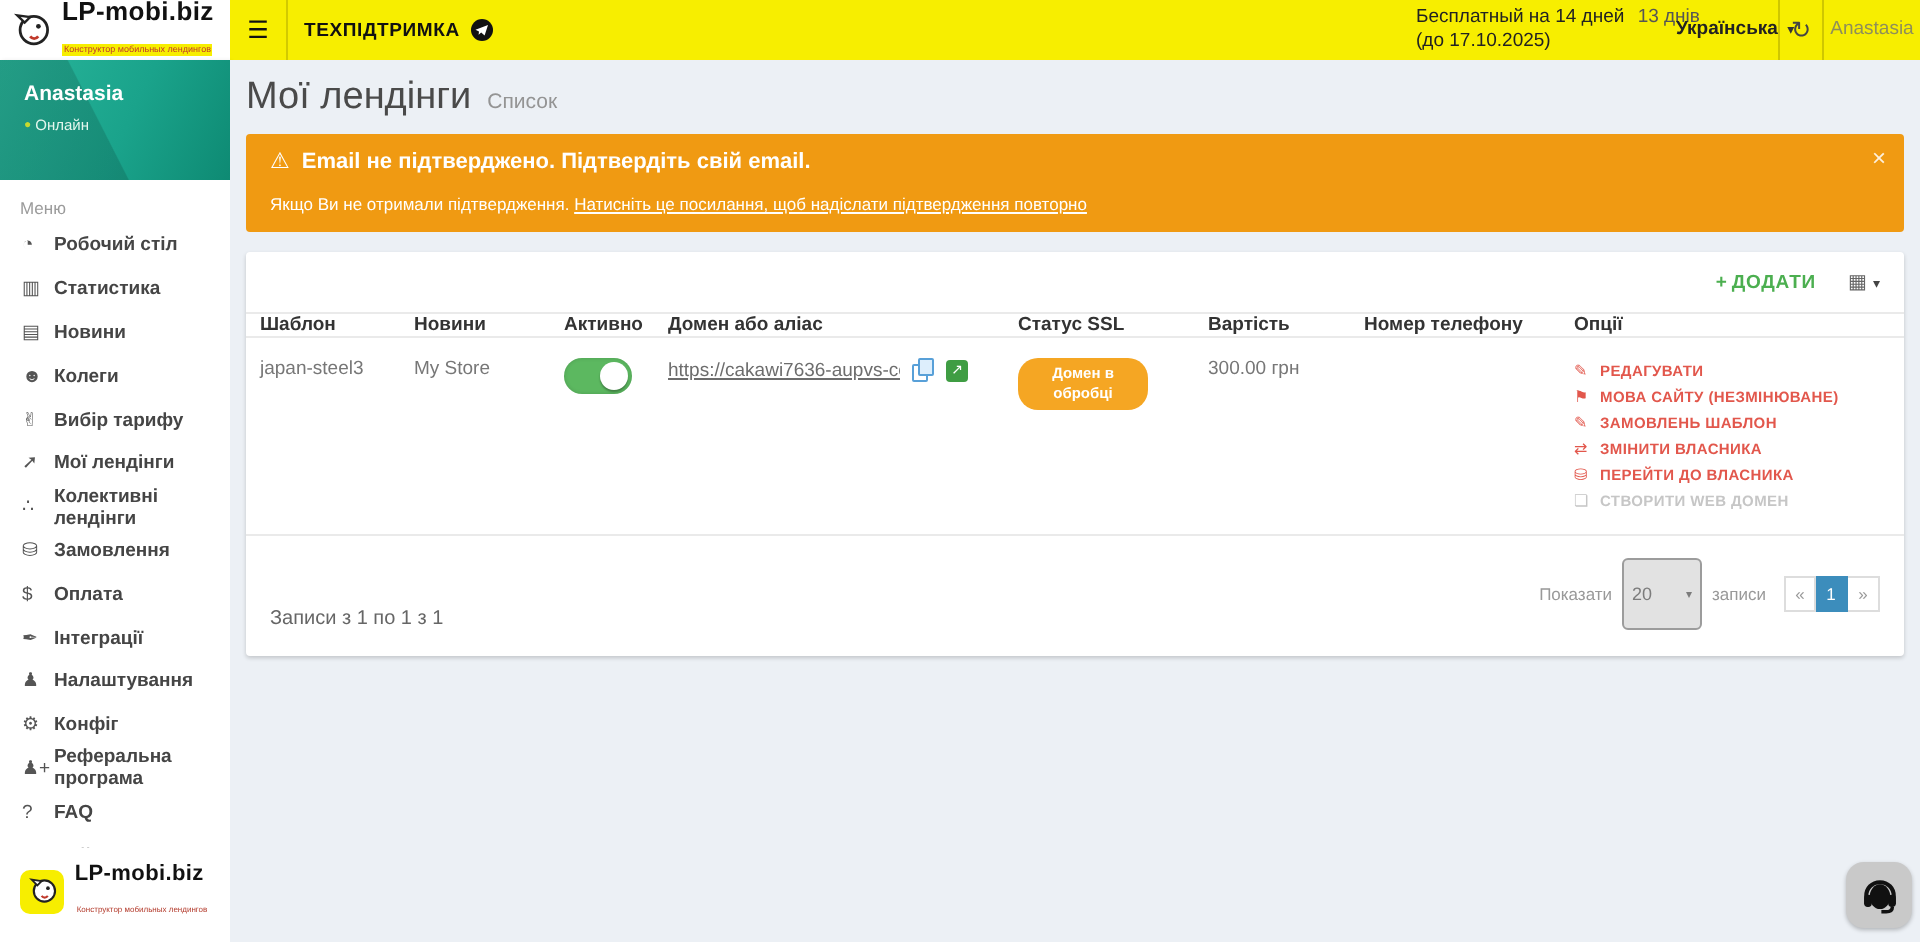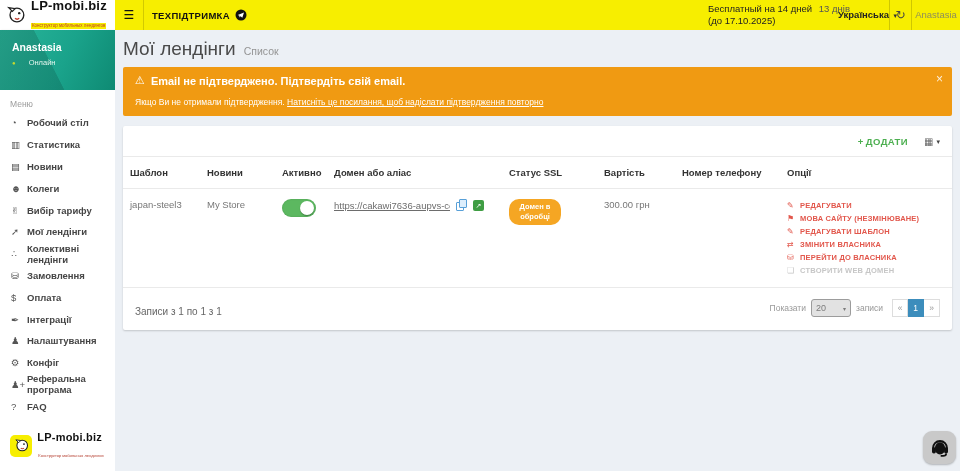--- a/index.html
+++ b/index.html
@@ -20,21 +20,21 @@
   .trial .days{color:#555;margin-left:4px}
   .lang-btn{position:absolute;left:838px;top:0;height:30px;line-height:30px;font-size:9.5px;font-weight:bold;color:#222;cursor:pointer}
   .lang-btn .caret{font-size:7px;margin-left:2px;color:#333}
   .refresh-btn{position:absolute;left:889px;top:0;width:23px;height:30px;line-height:30px;text-align:center;font-size:12px;color:#444;border-left:1px solid rgba(0,0,0,.16);border-right:1px solid rgba(0,0,0,.16);cursor:pointer}
   .user-btn{position:absolute;left:912px;top:0;width:48px;height:30px;line-height:30px;text-align:center;font-size:9.5px;color:#8e8e5a;cursor:pointer}
 
   
   .sidebar{position:absolute;left:0;top:30px;width:115px;bottom:0;background:#fff;box-shadow:1px 0 2px rgba(0,0,0,.07)}
   .user-panel{height:60px;position:relative;background:linear-gradient(63deg,rgba(0,0,0,.14) 0%,rgba(0,0,0,.14) 44%,rgba(255,255,255,0) 44.5%),linear-gradient(115deg,#29b69b 0%,var(--teal,#1aa38b) 55%,#0e8a73 100%)}
   .user-name{padding:11px 0 0 12px;color:#fff;font-size:10.5px;font-weight:bold}
-  .user-status{padding:5px 0 0 12px;font-size:7.5px;color:#e4f7ee;display:flex;align-items:center;gap:13px}
+  .user-status{padding:5px 0 0 12px;font-size:7.5px;color:#e4f7ee;display:flex;align-items:center;gap:2px}
   .user-status .dot{color:#c6d92e;font-size:6px}
   .menu-label{font-size:8.5px;color:#9b9b9b;padding:9px 0 3px 10px}
   .menu-item{display:flex;align-items:center;height:21.8px;padding-left:11px;font-size:9.5px;font-weight:600;color:#454545;cursor:pointer}
   .menu-item .mi{width:16px;flex:0 0 auto;font-size:9.5px;font-weight:400;color:#555}
   .sidebar-logo{position:absolute;bottom:3px;left:0;width:115px;display:flex;align-items:center;justify-content:center;gap:5px;padding:7px 0;background:#fff;cursor:pointer}
   .mini-sq{width:22px;height:22px;background:var(--yellow,#f7ee00);border-radius:5px;display:flex;align-items:center;justify-content:center}
   .mini-sq svg{width:17px;height:17px}
 
   
   .main{position:absolute;left:115px;top:30px;right:0;bottom:0;background:#ecf0f5;overflow:hidden}
@@ -48,44 +48,44 @@
   .banner-text{margin-top:10px;font-size:8.5px;color:#fff}
   .banner-text a{color:#fff;text-decoration:underline;cursor:pointer}
 
   .card{margin:10px 8px 0;background:#fff;border-radius:2px;box-shadow:0 1px 2px rgba(0,0,0,.18)}
   .card-toolbar{display:flex;justify-content:flex-end;align-items:center;gap:16px;padding:10px 12px 9px}
   .add-btn{color:var(--green,#4caf50);font-size:9.5px;font-weight:bold;letter-spacing:.4px;cursor:pointer;display:flex;align-items:center;gap:2px}
   .cols-btn{color:#666;font-size:10px;cursor:pointer;display:flex;align-items:center;gap:3px}
   .cols-btn .caret{font-size:7px;color:#444}
 
   table{width:100%;border-collapse:collapse;table-layout:fixed}
-  th{font-size:9.5px;color:#333;text-align:left;font-weight:bold;padding:10px 4px;border-top:1px solid #eaeaea;border-bottom:1px solid #eaeaea}
+  th{font-size:9.5px;color:#333;text-align:left;font-weight:bold;padding:0 4px;border-top:1px solid #eaeaea;border-bottom:1px solid #eaeaea}
   th:first-child,td:first-child{padding-left:7px}
   td{font-size:9.5px;color:#777;vertical-align:top;padding:10px 4px 10px;border-bottom:1px solid #eaeaea}
 
   .switch{width:34px;height:18px;border-radius:9px;background:#5cb860;position:relative;cursor:pointer;box-shadow:inset 0 0 2px rgba(0,0,0,.15)}
   .switch .knob{position:absolute;right:2px;top:2px;width:14px;height:14px;border-radius:50%;background:#fff;box-shadow:0 1px 1px rgba(0,0,0,.3)}
 
   .domain-cell{display:flex;align-items:center;gap:6px}
   .url{max-width:116px;white-space:nowrap;overflow:hidden;color:#6d6d6d;text-decoration:underline;font-size:9.5px;cursor:pointer}
   .ic-copy{position:relative;width:11px;height:12px;flex:0 0 auto;cursor:pointer}
   .ic-copy::before{content:"";position:absolute;left:0;bottom:0;width:6px;height:7px;border:1px solid #58a0d8;border-radius:1px;background:#fff}
   .ic-copy::after{content:"";position:absolute;left:3px;top:0;width:6px;height:7px;border:1px solid #58a0d8;border-radius:1px;background:#ddeefc}
   .ic-ext{width:11px;height:11px;background:#3f9d43;border-radius:2px;color:#fff;font-size:7px;line-height:11px;text-align:center;flex:0 0 auto;cursor:pointer}
 
-  .ssl-badge{display:inline-block;background:var(--badge,#f5a623);color:#fff;font-size:7.5px;font-weight:bold;text-align:center;width:52px;border-radius:10px;padding:3px 3px;line-height:1.3}
+  .ssl-badge{display:inline-block;background:var(--badge,#f5a623);color:#fff;font-size:7.5px;font-weight:bold;text-align:center;width:65px;border-radius:10px;padding:3px 3px;line-height:1.3}
 
   .opt{display:flex;align-items:center;gap:3px;color:var(--red,#e2574c);font-size:7.5px;font-weight:bold;line-height:13px;letter-spacing:.2px;cursor:pointer;white-space:nowrap}
   .opt .g{font-size:8px;width:10px;flex:0 0 auto;font-weight:400}
   .opt.disabled{color:#c6c6c6;cursor:default}
 
   .card-footer{display:flex;justify-content:space-between;align-items:flex-end;padding:11px 12px 13px}
   .records-info{font-size:10px;color:#666}
   .pg{display:flex;align-items:center;gap:5px;font-size:8.5px;color:#999}
-  .sel{width:40px;height:18px;border:1px solid #9c9c9c;background:#e2e2e2;border-radius:3px;font-size:9px;color:#7c7c7c;display:flex;align-items:center;justify-content:space-between;padding:0 4px;cursor:pointer}
+  .sel{width:40px;height:36px;border:1px solid #9c9c9c;background:#e2e2e2;border-radius:3px;font-size:9px;color:#7c7c7c;display:flex;align-items:center;justify-content:space-between;padding:0 4px;cursor:pointer}
   .sel .caret{font-size:6px}
   .pbtns{display:flex;margin-left:4px}
   .pbtn{min-width:16px;height:18px;border:1px solid #ddd;background:#fff;color:#999;font-size:8.5px;display:flex;align-items:center;justify-content:center;padding:0 4px;cursor:pointer}
   .pbtn + .pbtn{border-left:none}
   .pbtn.active{background:var(--blue,#3c8dbc);border-color:var(--blue,#3c8dbc);color:#fff}
 
   .chat-widget{position:absolute;right:4px;bottom:7px;width:33px;height:33px;background:#c9c9c9;border-radius:9px;display:flex;align-items:center;justify-content:center;cursor:pointer;box-shadow:0 1px 2px rgba(0,0,0,.25)}
   .chat-widget svg{width:22px;height:22px}
 </style>
 </head>
@@ -291,21 +291,21 @@
             <div class="opt">
               <span class="g">✎</span>
               <span>РЕДАГУВАТИ</span>
             </div>
             <div class="opt">
               <span class="g">⚑</span>
               <span>МОВА САЙТУ (НЕЗМІНЮВАНЕ)</span>
             </div>
             <div class="opt">
               <span class="g">✎</span>
-              <span>РЕДАГУВАТИ ШАБЛОН</span>
+              <span>ЗАМОВЛЕНЬ ШАБЛОН</span>
             </div>
             <div class="opt">
               <span class="g">⇄</span>
               <span>ЗМІНИТИ ВЛАСНИКА</span>
             </div>
             <div class="opt">
               <span class="g">⛁</span>
               <span>ПЕРЕЙТИ ДО ВЛАСНИКА</span>
             </div>
             <div class="opt disabled">

